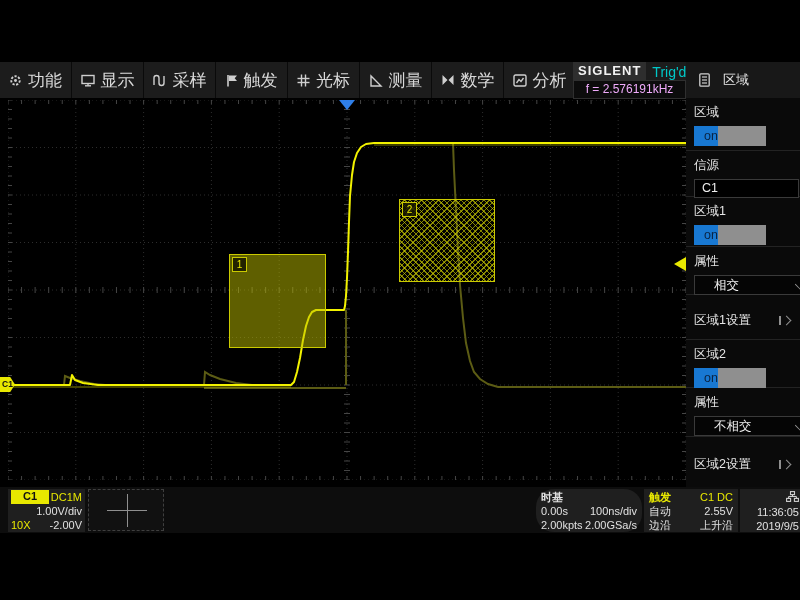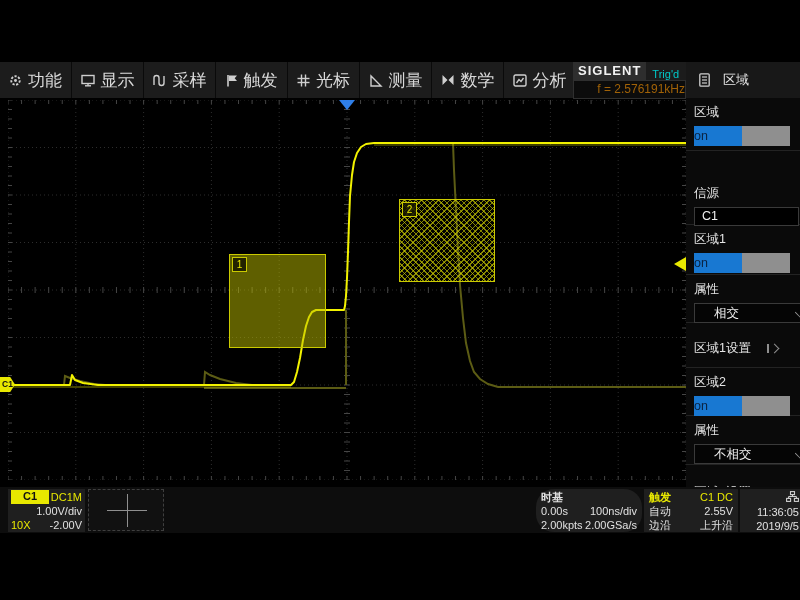--- a/index.html
+++ b/index.html
@@ -7,40 +7,40 @@
         font-family:"Liberation Sans",sans-serif;-webkit-font-smoothing:antialiased;}
   
   .menubar{position:absolute;left:0;top:62px;width:686px;height:36px;background:#1c1c1c;display:flex;}
   .menu-item{width:71px;height:36px;display:flex;align-items:center;justify-content:center;gap:6px;
              border-right:1px solid #0a0a0a;color:#d9d9d9;font-size:17px;cursor:default;text-align:right;}
   .menu-item svg{flex:none;}
   .brandbox{position:absolute;left:573px;top:0;width:113px;height:36px;}
   .brand-row{display:flex;height:18px;align-items:flex-end;}
   .brand-logo{background:#2e2e2e;color:#f2f2f2;font-weight:bold;font-size:13px;letter-spacing:1px;
               padding:0 5px;height:18px;line-height:18px;}
-  .trigd{color:#00c8c8;font-size:11px;margin-left:6px;}
-  .freqbox{height:17px;background:#0c0c0c;border:1px solid #2f2f2f;color:#a16207;font-size:12px;
-           text-align:right;line-height:16px;}
+  .trigd{color:#00c8c8;font-size:14px;margin-left:6px;}
+  .freqbox{height:17px;background:#0c0c0c;border:1px solid #2f2f2f;color:#f0abfc;font-size:12px;
+           text-align:center;line-height:16px;}
   
   .side-header{position:absolute;left:686px;top:62px;width:114px;height:36px;background:#181818;
                display:flex;align-items:center;gap:13px;padding-left:13px;box-sizing:border-box;
                color:#e8e8e8;font-size:13px;}
   .sidebar{position:absolute;left:686px;top:98px;width:114px;height:389px;background:#0a0a0a;}
   .sec{box-sizing:border-box;padding:6px 8px 0 8px;border-bottom:1px solid #232323;}
   .sec-label{color:#e6e6e6;font-size:12.5px;margin-bottom:5px;}
   .toggle{display:flex;height:20px;width:96px;}
-  .toggle .on{background:#1878d2;color:#0a2342;width:48px;text-align:left;font-size:12.5px;line-height:20px;}
+  .toggle .on{background:#1878d2;color:#0a2342;width:24px;text-align:right;font-size:12.5px;line-height:20px;}
   .toggle .off{background:#8f8f8f;width:48px;}
   .valuebox{width:96px;height:17px;background:#000;border:1px solid #3a3a3a;color:#efefef;
             font-size:12.5px;line-height:17px;padding-left:7px;}
   .selectbox{width:96px;height:18px;background:#050505;border:1px solid #3a3a3a;color:#efefef;
              font-size:12.5px;line-height:18px;padding-left:19px;position:relative;}
   .chev{position:absolute;right:6px;top:5px;width:7px;height:7px;border-right:1.5px solid #9a9a9a;
         border-bottom:1.5px solid #9a9a9a;transform:rotate(45deg) scaleY(.8);}
-  .navrow{display:flex;align-items:center;justify-content:flex-start;height:28px;gap:16px;}
+  .navrow{display:flex;align-items:center;justify-content:space-between;height:28px;gap:16px;}
   .navrow .sec-label{margin:0;}
   .navicon{display:flex;align-items:center;gap:2px;margin-right:2px;}
   .navicon .bar{width:2px;height:9px;background:#8f8f8f;}
   .navicon .arr{width:6px;height:6px;border-right:1.8px solid #8f8f8f;border-top:1.8px solid #8f8f8f;
                 transform:rotate(45deg);}
   
   .display{position:absolute;left:8px;top:100px;width:678px;height:380px;background:#000;}
   .zone{position:absolute;box-sizing:border-box;border:1px solid #caca00;}
   .zone.filled{background:rgba(190,190,0,0.50);}
   .zone.hatched{background:
@@ -157,21 +157,21 @@
   </div>
 
   <div class="sidebar">
     <div class="sec" style="height:53px;">
       <div class="sec-label">区域</div>
       <div class="toggle">
           <div class="on">on</div>
           <div class="off"></div>
         </div>
     </div>
-    <div class="sec" style="height:46px;margin-top:28px;">
+    <div class="sec" style="height:46px;">
       <div class="sec-label">信源</div>
       <div class="valuebox">C1</div>
     </div>
     <div class="sec" style="height:50px;">
       <div class="sec-label">区域1</div>
       <div class="toggle">
           <div class="on">on</div>
           <div class="off"></div>
         </div>
     </div>

